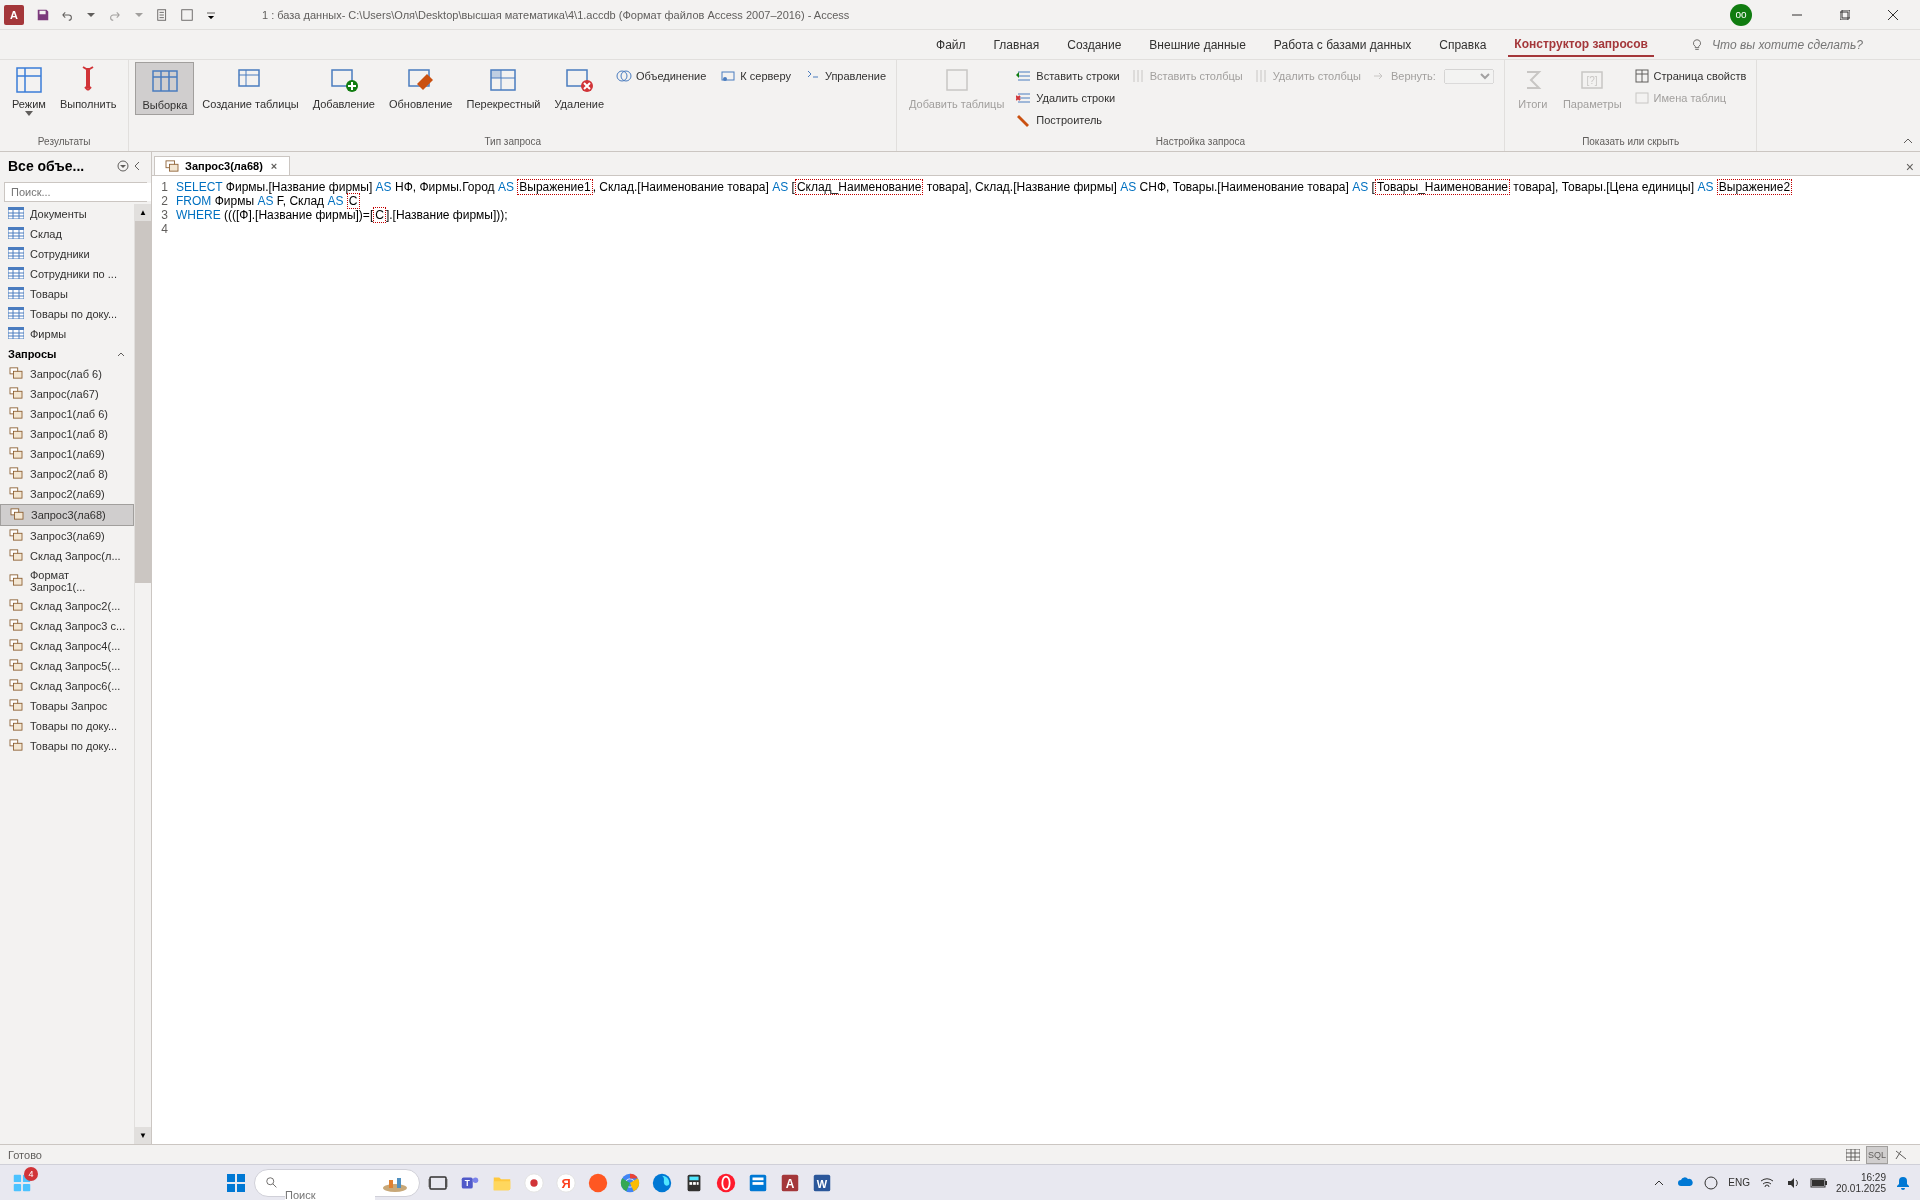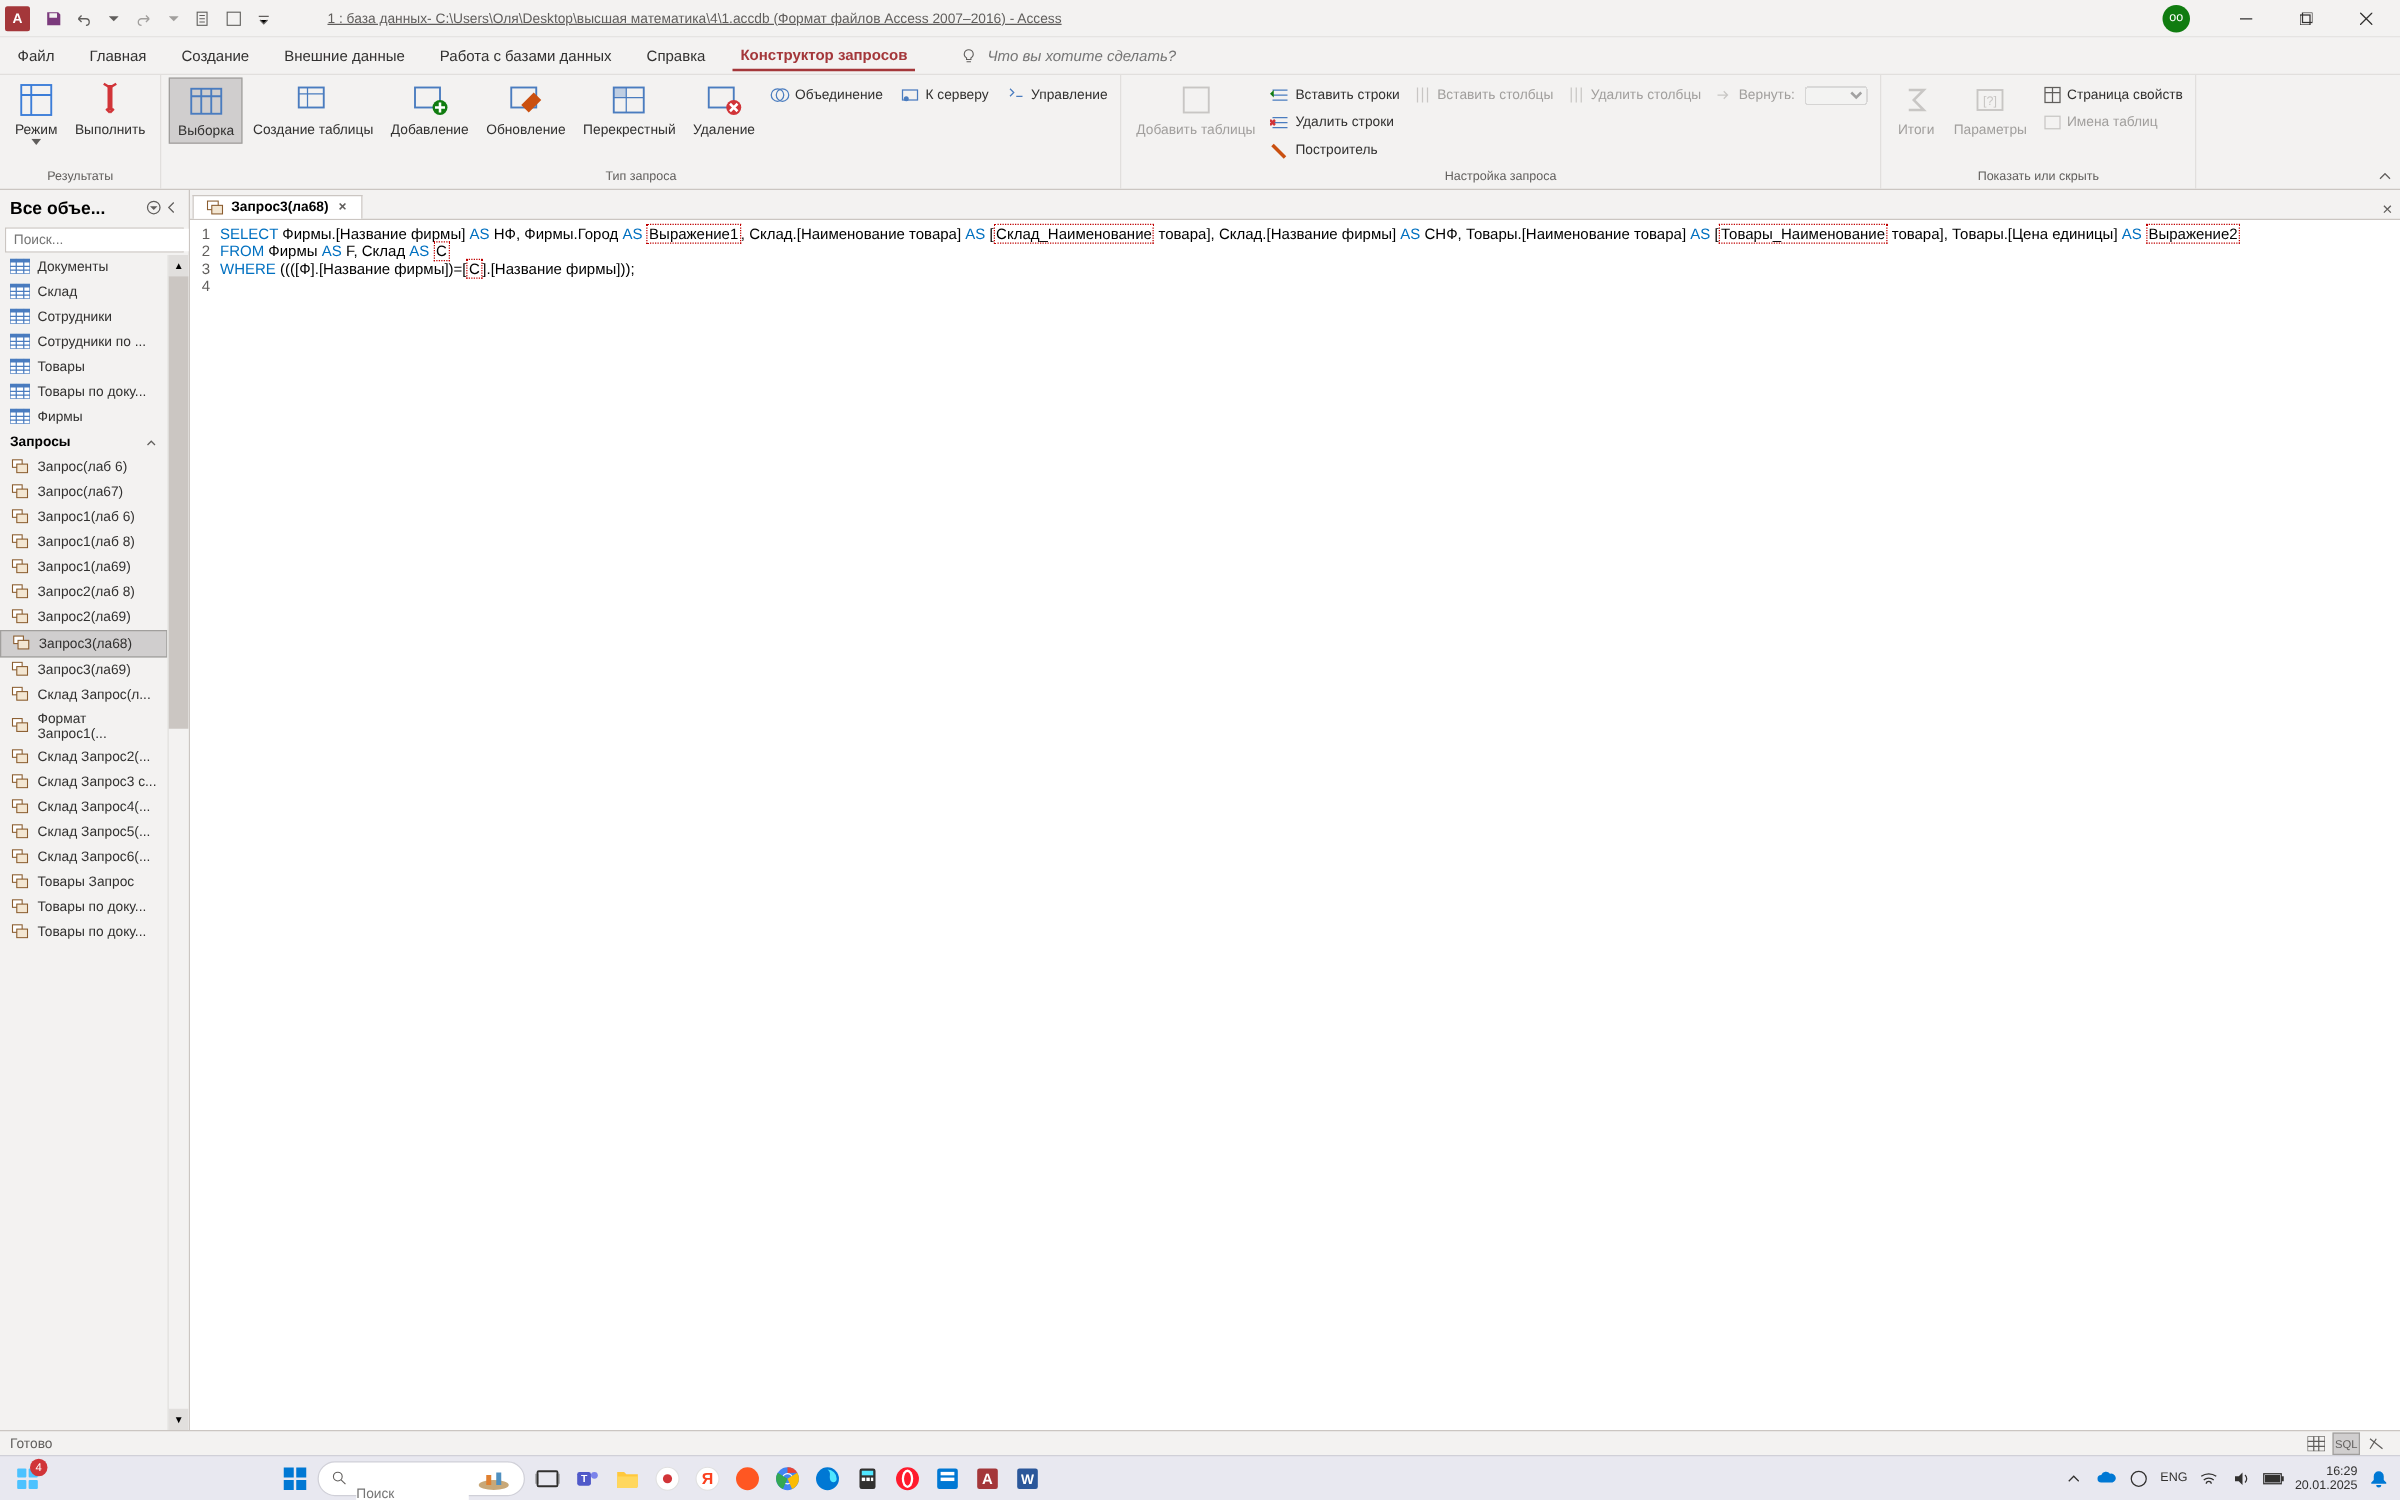--- a/index.html
+++ b/index.html
@@ -2,26 +2,26 @@
 <html><head>
 <meta charset="utf-8">
 <style>
 * { margin: 0; padding: 0; box-sizing: border-box; font-family: 'Segoe UI', Tahoma, sans-serif; }
 body { background: #f3f3f3; width: 1920px; height: 1200px; overflow: hidden; font-size: 12px; }
 
 .titlebar { height: 30px; background: #f3f2f1; display: flex; align-items: center; padding: 0 4px; border-bottom: 1px solid #e1dfdd; }
 .titlebar-left { display: flex; align-items: center; gap: 2px; }
 .access-icon { width: 20px; height: 20px; background: #a4373a; color: white; display: flex; align-items: center; justify-content: center; font-weight: bold; font-size: 11px; border-radius: 2px; margin-right: 6px; }
 .qat-btn { width: 22px; height: 22px; display: flex; align-items: center; justify-content: center; cursor: pointer; color: #605e5c; }
-.title-text { margin-left: 40px; color: #605e5c; font-size: 11px; text-decoration: underline; }
+.title-text { margin-left: 40px; color: #605e5c; font-size: 11px; }
 .titlebar-right { margin-left: auto; display: flex; align-items: center; gap: 2px; }
 .account-badge { width: 22px; height: 22px; border-radius: 50%; background: #107c10; color: white; display: flex; align-items: center; justify-content: center; font-size: 10px; margin-right: 20px; }
 .win-btn { width: 46px; height: 30px; display: flex; align-items: center; justify-content: center; cursor: pointer; color: #605e5c; }
 
-.tabs-row { height: 30px; background: #f3f2f1; display: flex; align-items: center; padding: 0 8px; gap: 16px; border-bottom: 1px solid #e1dfdd; }
+.tabs-row { height: 30px; background: #f3f2f1; display: flex; align-items: center; padding: 0 8px; gap: 16px; border-bottom: 1px solid #e1dfdd; justify-content: flex-end; }
 .tab { padding: 4px 6px; cursor: pointer; color: #323130; font-size: 12px; }
 .tab.active { color: #a4373a; border-bottom: 2px solid #a4373a; font-weight: 600; }
 .tellme { margin-left: 20px; display: flex; align-items: center; gap: 8px; color: #605e5c; }
 .tellme-input { border: none; background: transparent; outline: none; width: 200px; font-size: 12px; font-style: italic; }
 
 .ribbon { height: 92px; background: #f3f2f1; display: flex; border-bottom: 1px solid #cbc6c2; position: relative; }
 .ribbon-group { border-right: 1px solid #e1dfdd; padding: 2px 6px; display: flex; flex-direction: column; }
 .ribbon-group-content { flex: 1; display: flex; align-items: flex-start; gap: 2px; }
 .ribbon-group-label { text-align: center; font-size: 10px; color: #605e5c; padding: 2px 0; }
 .ribbon-btn-large { display: flex; flex-direction: column; align-items: center; padding: 2px 6px; cursor: pointer; min-width: 44px; text-align: center; font-size: 11px; color: #323130; line-height: 1.2; }

